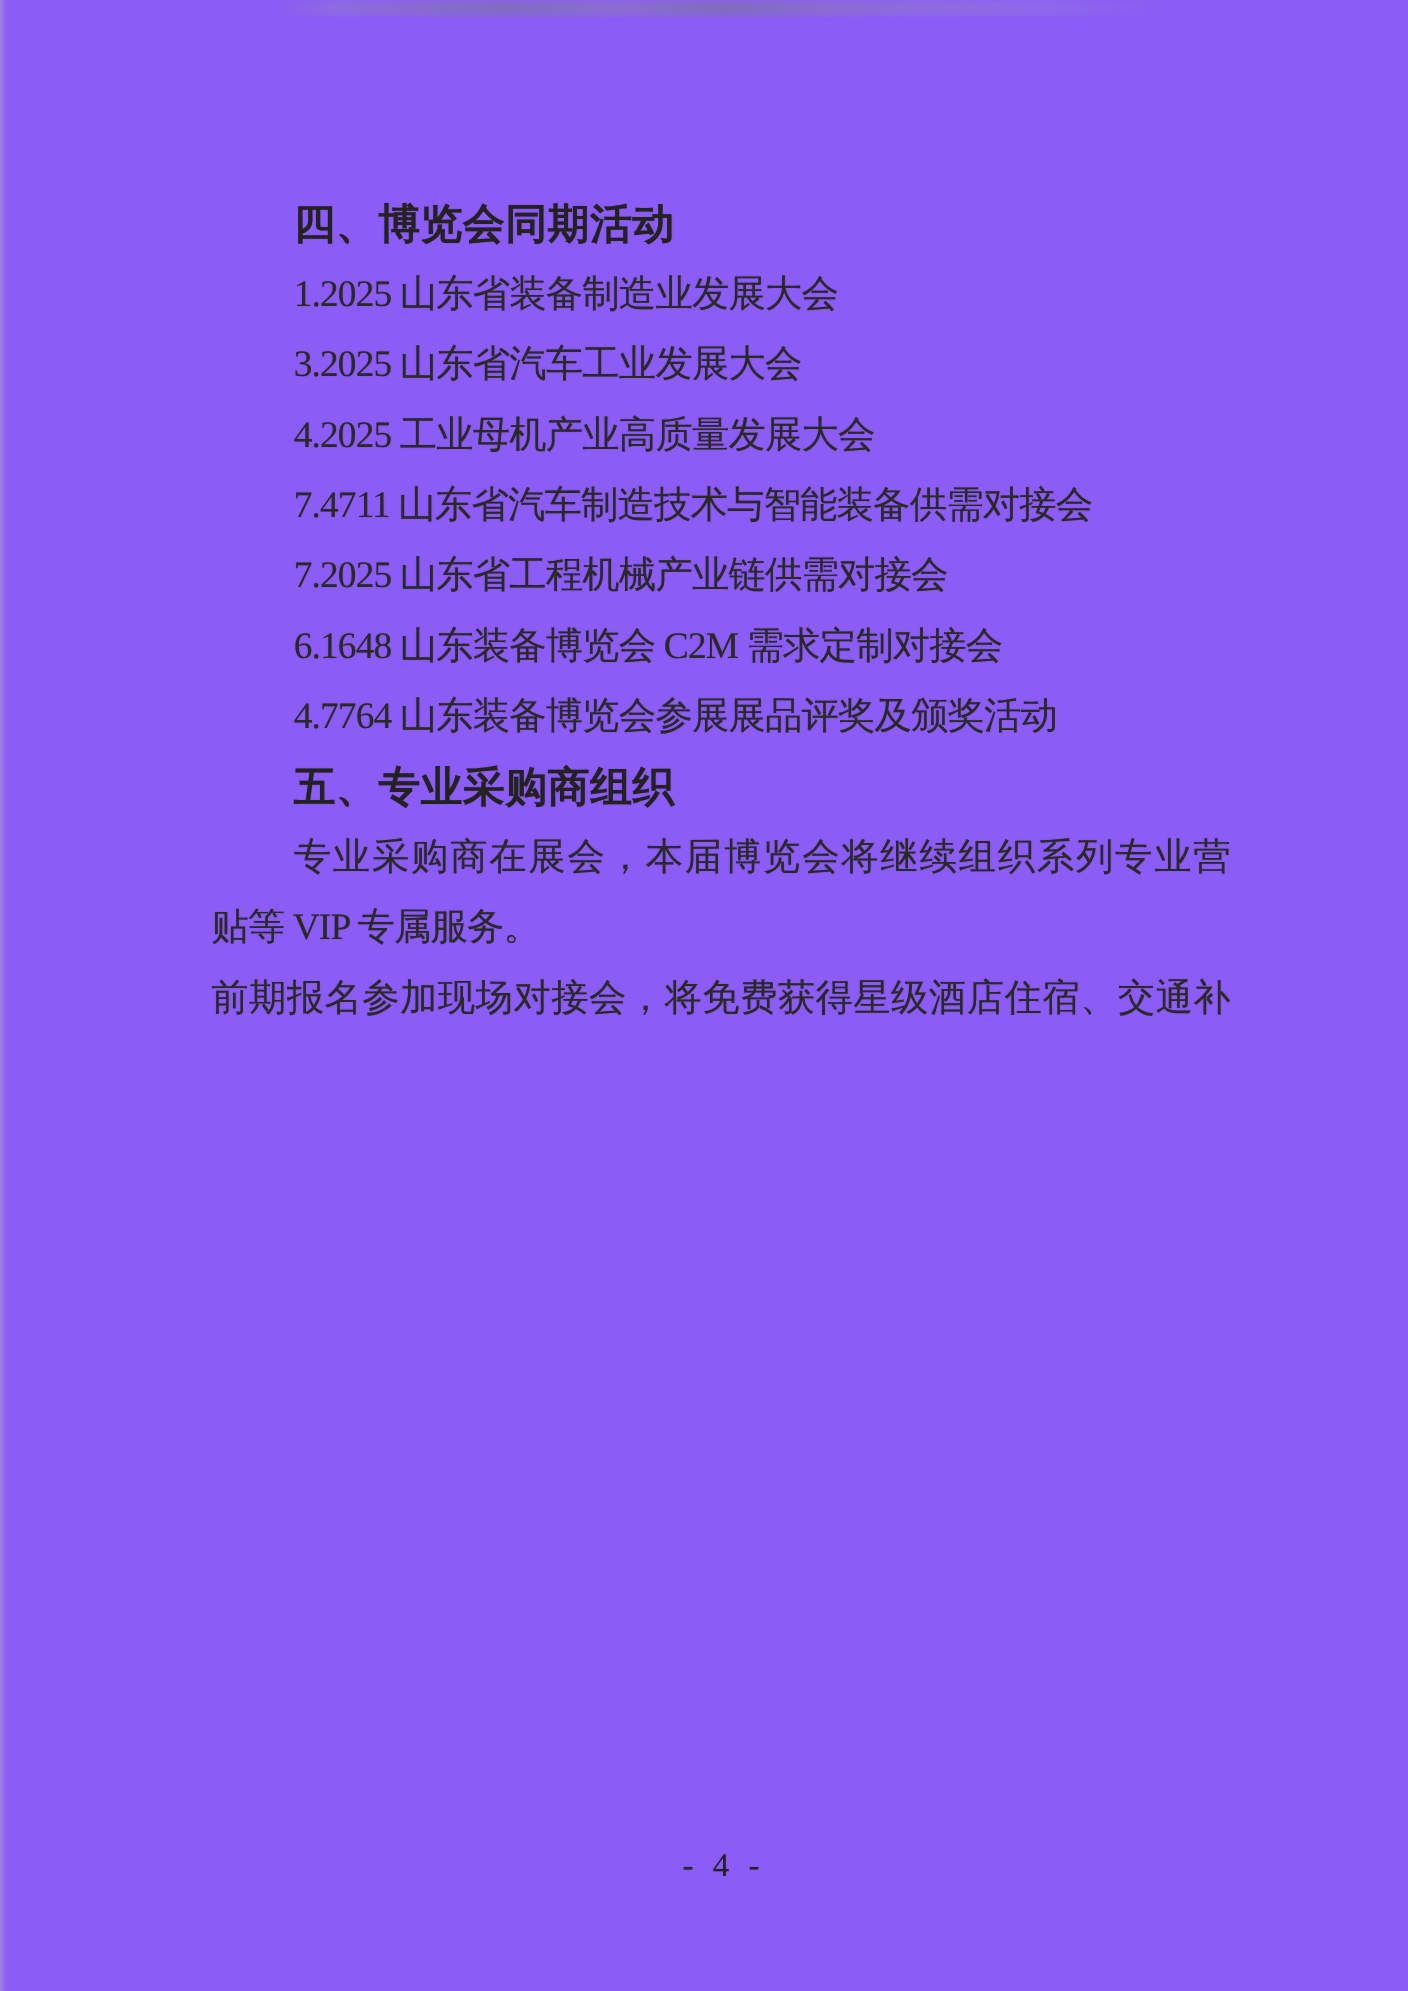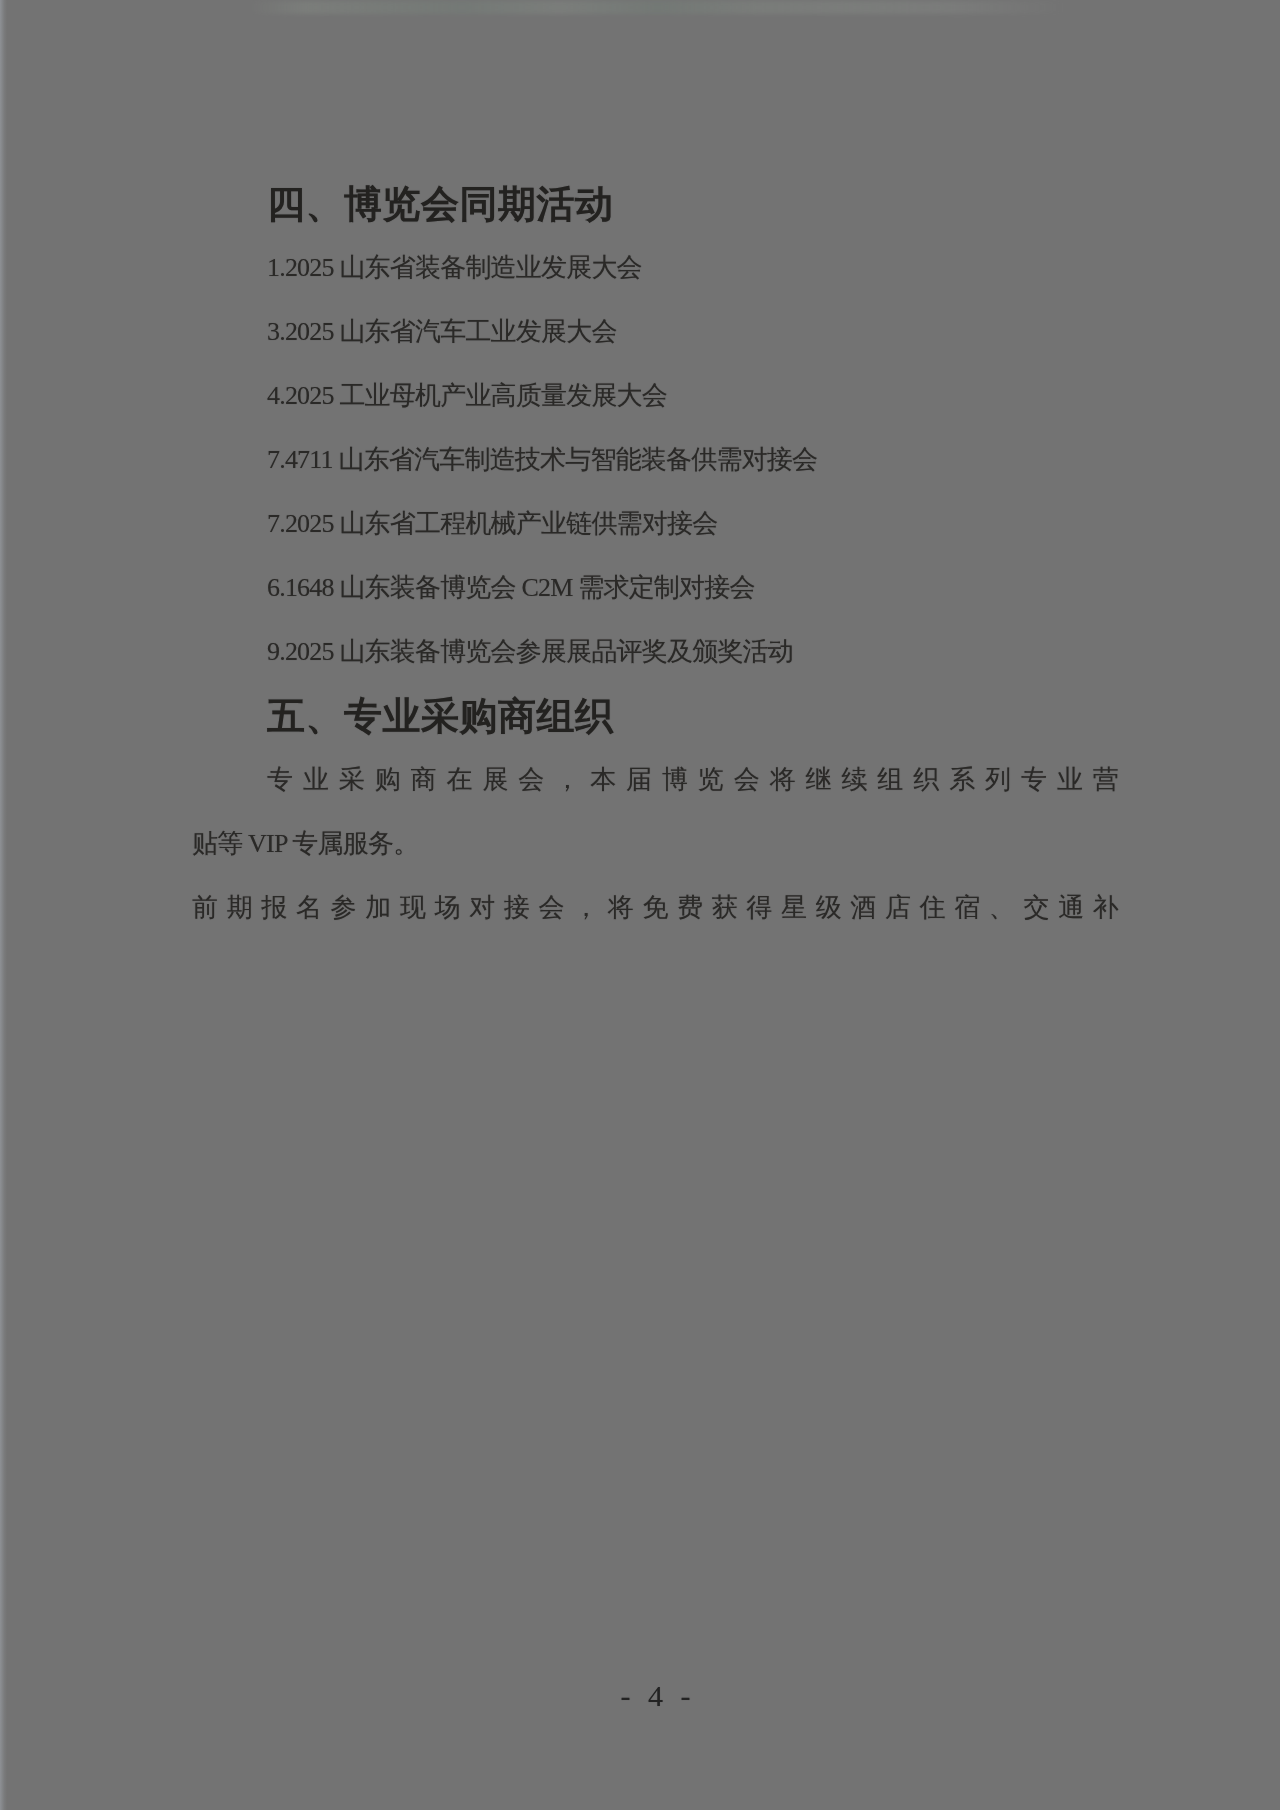--- a/index.html
+++ b/index.html
@@ -1,21 +1,21 @@
 <!DOCTYPE html>
 <html><head>
 <meta charset="utf-8">
 <style>
   html, body { margin: 0; padding: 0; background: #e9e9e9; }
 
   .page {
     position: relative;
     width: 1280px;
     height: 1810px;
-    background: #737373;
+    background: #8b5cf6;
     font-family: "Liberation Serif", "DejaVu Serif", serif;
     color: #2a2927;
     overflow: hidden;
   }
 
   
   .edge-left {
     position: absolute;
     left: 0; top: 0;
     width: 7px; height: 100%;
@@ -47,21 +47,21 @@
   .content {
     position: absolute;
     left: 192px;
     top: 172px;
     width: 926px;
   }
 
   .line {
     height: 64px;
     line-height: 64px;
-    font-size: 26px;
+    font-size: 34px;
     letter-spacing: -0.8px;
     text-shadow: 0 0 0.9px rgba(42,41,39,0.45);
   }
 
   .heading {
     font-family: "Liberation Sans", "DejaVu Sans", sans-serif;
     font-weight: 700;
     font-size: 38px;
     letter-spacing: 0.5px;
     padding-left: 75px;
@@ -103,21 +103,21 @@
   <div class="content">
 
     <div class="line heading">四、博览会同期活动</div>
 
     <div class="line item">1.2025 山东省装备制造业发展大会</div>
     <div class="line item">3.2025 山东省汽车工业发展大会</div>
     <div class="line item">4.2025 工业母机产业高质量发展大会</div>
     <div class="line item">7.4711 山东省汽车制造技术与智能装备供需对接会</div>
     <div class="line item">7.2025 山东省工程机械产业链供需对接会</div>
     <div class="line item">6.1648 山东装备博览会 C2M 需求定制对接会</div>
-    <div class="line item">9.2025 山东装备博览会参展展品评奖及颁奖活动</div>
+    <div class="line item">4.7764 山东装备博览会参展展品评奖及颁奖活动</div>
 
     <div class="line heading">五、专业采购商组织</div>
 
     <div class="line para first">专业采购商在展会，本届博览会将继续组织系列专业营</div>
     <div class="line para last">贴等 VIP 专属服务。</div>
     <div class="line para">前期报名参加现场对接会，将免费获得星级酒店住宿、交通补</div>
 
   </div>
 
   <div class="footer">- 4 -</div>

